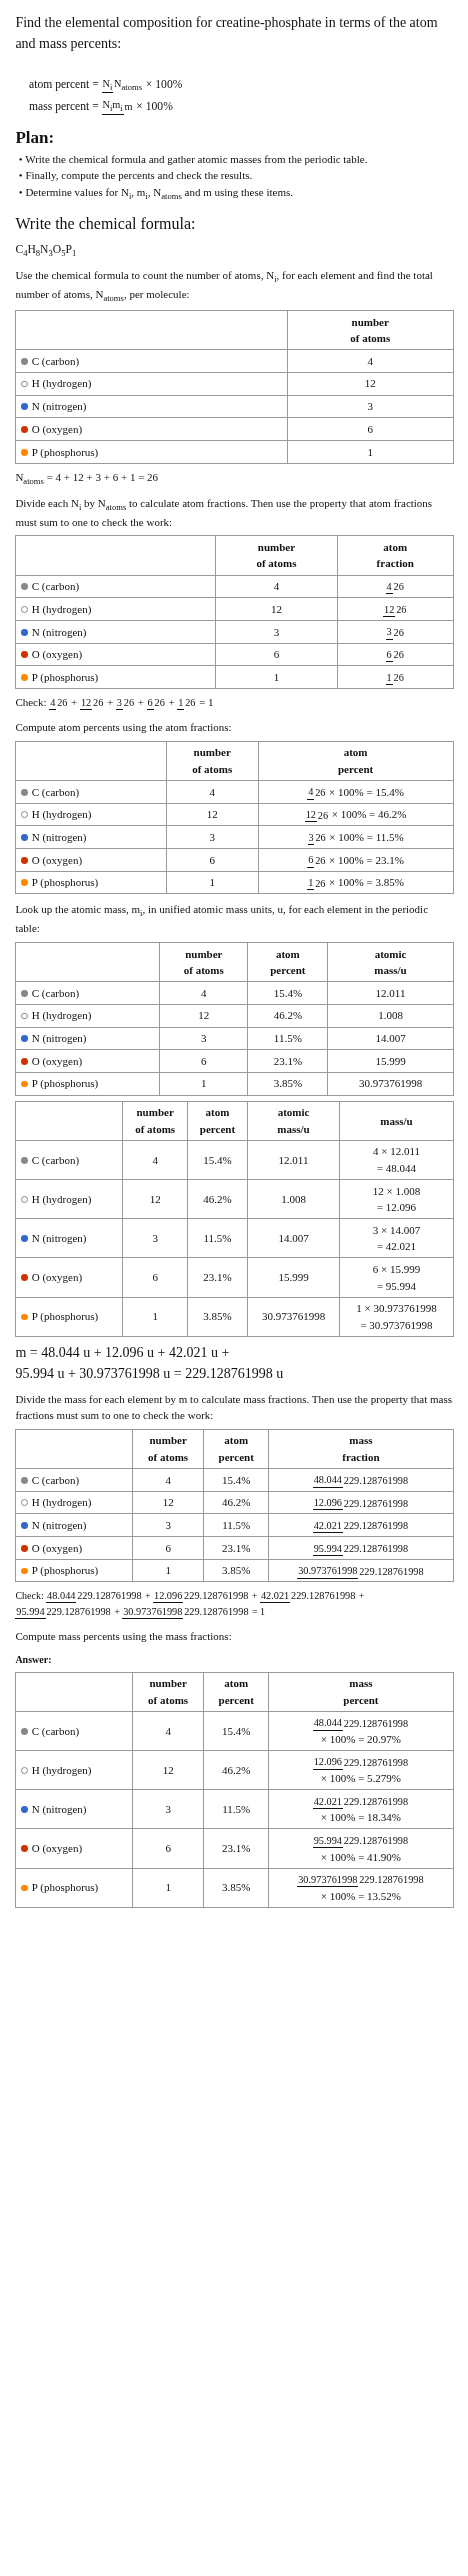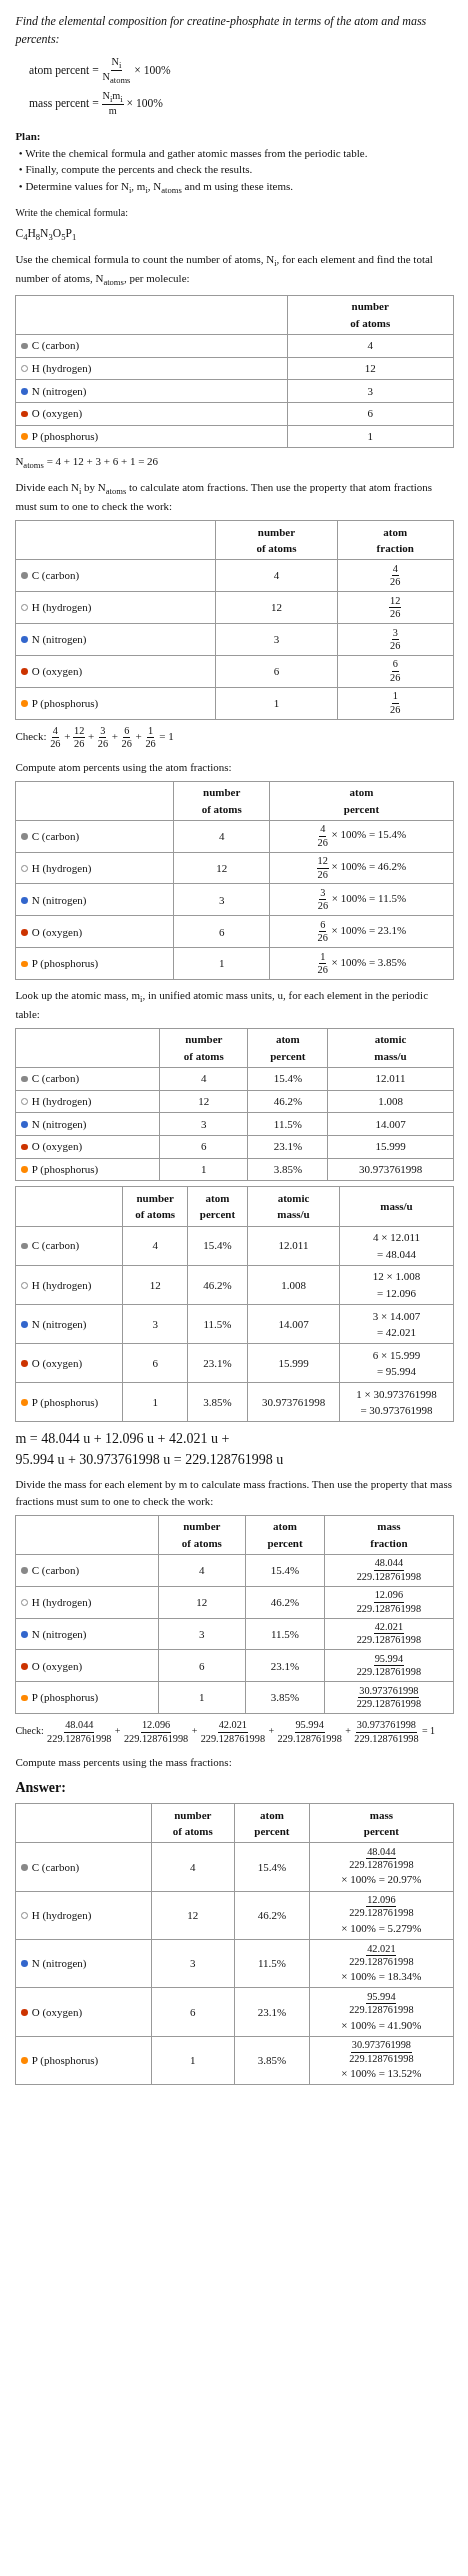--- a/index.html
+++ b/index.html
@@ -9,32 +9,31 @@
       background: #fff;
       width: 469px;
       color: #111;
       line-height: 1.5;
     }
     .page {
       width: 469px;
       padding: 12px 15.4px;
     }
     .intro-text {
-      font-size: 12px;
-      margin-bottom: 8px;
-      font-style: italic;
+      font-size: 14px;
+      margin-bottom: 22px;
     }
     .formula-line {
       font-size: 11.6px;
       margin: 3.4px 0;
     }
     .plan-section { margin: 10.3px 0 6.9px 0; }
-    .plan-section .plan-title { font-weight: bold; font-size: 11px; }
+    .plan-section .plan-title { font-weight: bold; font-size: 17px; }
     .plan-section .plan-item { font-size: 11px; margin-left: 3.4px; }
-    .section-title { font-size: 10px; margin: 8.6px 0 4.3px 0; }
+    .section-title { font-size: 16px; margin: 8.6px 0 4.3px 0; }
     .chem-formula { font-size: 11.6px; margin: 5.1px 0; }
     sub { font-size: 8.6px; }
     table {
       border-collapse: collapse;
       width: 100%;
       margin: 5.1px 0;
       font-size: 11px;
       border-radius: 23px;
     }
     table td, table th {
@@ -45,24 +44,24 @@
     }
     table td:first-child { text-align: left; padding-left: 5.1px; }
     .dot { display: inline-block; width: 6.9px; height: 6.9px; border-radius: 50%; margin-right: 3.4px; }
     .dot-gray { background: #888; }
     .dot-white { background: #fff; border: 0.9px solid #888; }
     .dot-blue { background: #3366cc; }
     .dot-red { background: #cc3300; }
     .dot-orange { background: #ff8800; }
     .check-line { font-size: 11px; margin: 3.4px 0 8.6px 0; }
     .desc-text { font-size: 11px; margin: 6.9px 0 4.3px 0; }
-    .answer-label { font-weight: bold; font-size: 14px; margin: 6.9px 0 3.4px 0; }
+    .answer-label { font-weight: bold; font-size: 10px; margin: 6.9px 0 3.4px 0; }
     .frac-inline {
       display: inline-flex;
-      flex-direction: column;
+      flex-direction: row;
       align-items: center;
       vertical-align: middle;
       font-size: 10.3px;
       line-height: 1.2;
     }
     .frac-inline .num { border-bottom: 0.9px solid #111; padding: 0 0.9px; text-align: center; }
     .frac-inline .den { padding: 0 0.9px; text-align: center; }
     .n-atoms-eq { font-size: 11px; margin: 5.1px 0; }
     .m-line { font-size: 14px; margin: 5.1px 0; }
   </style>

